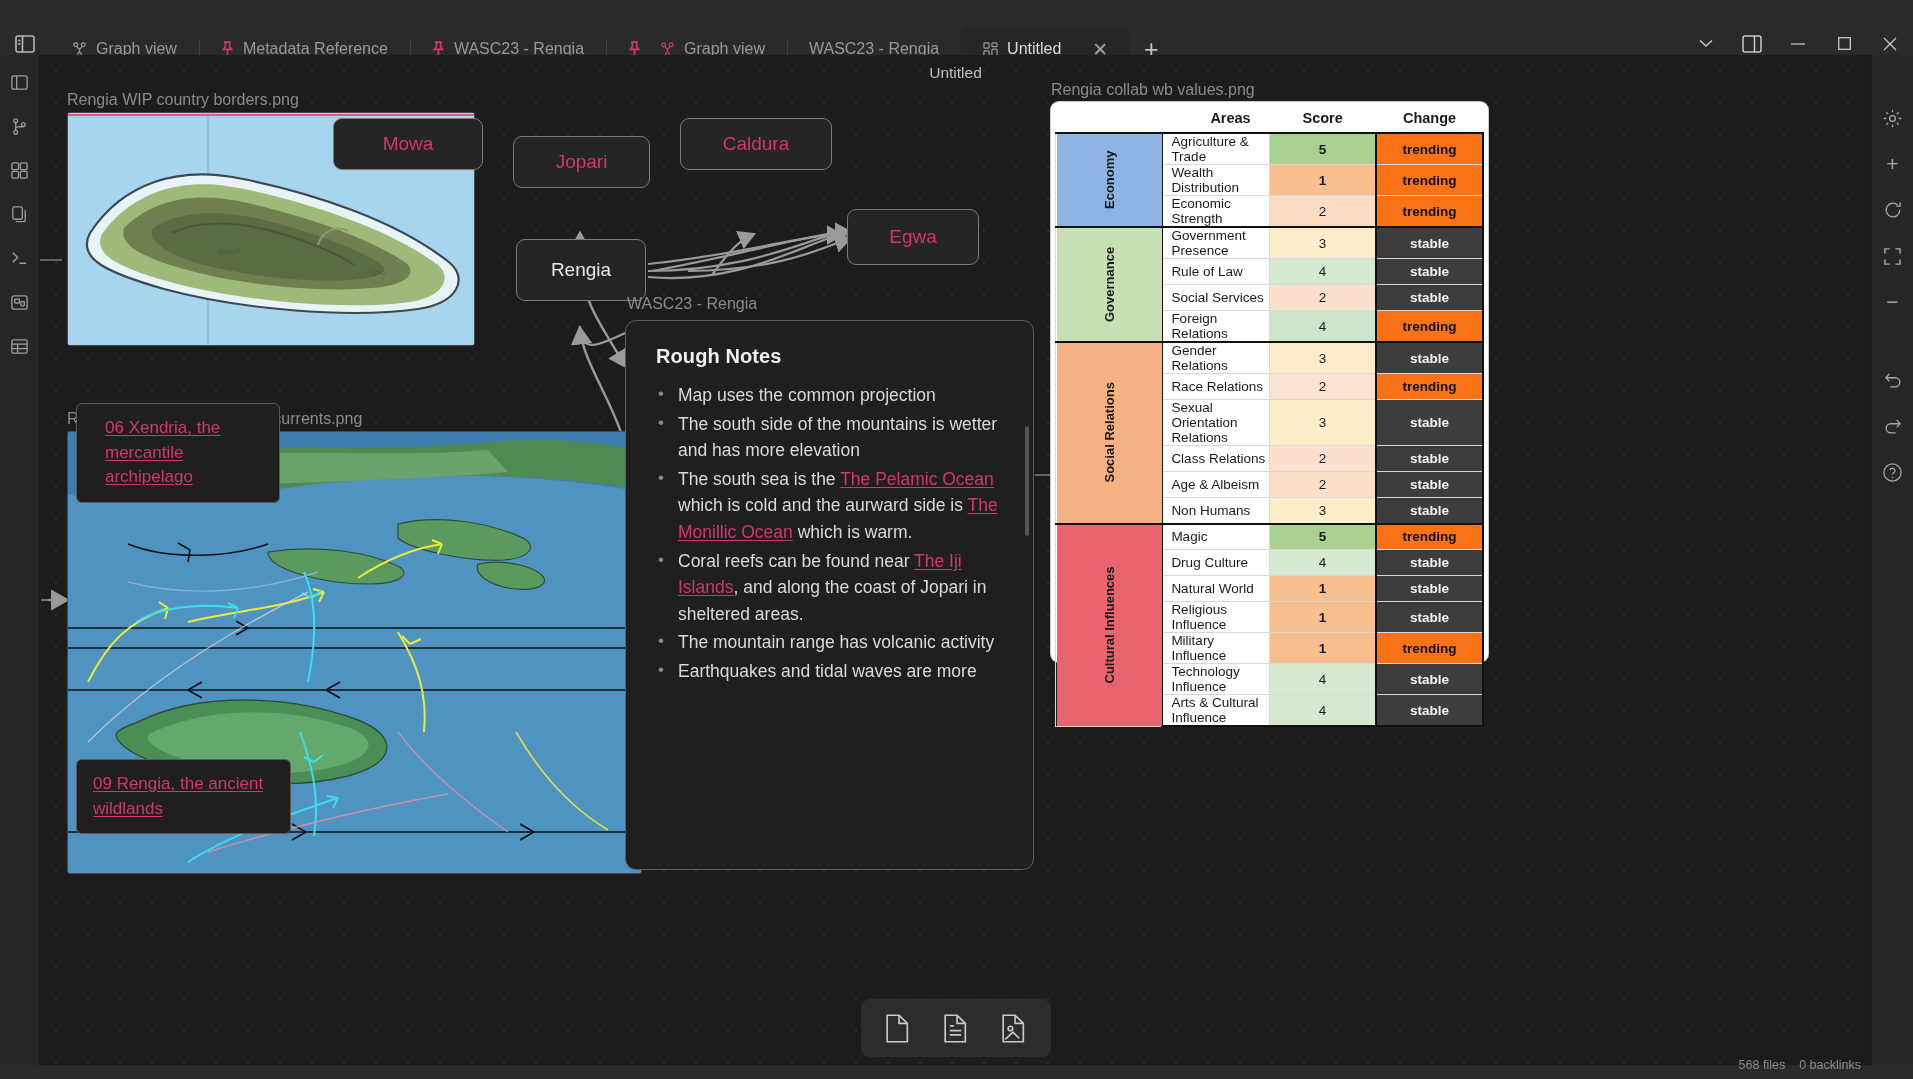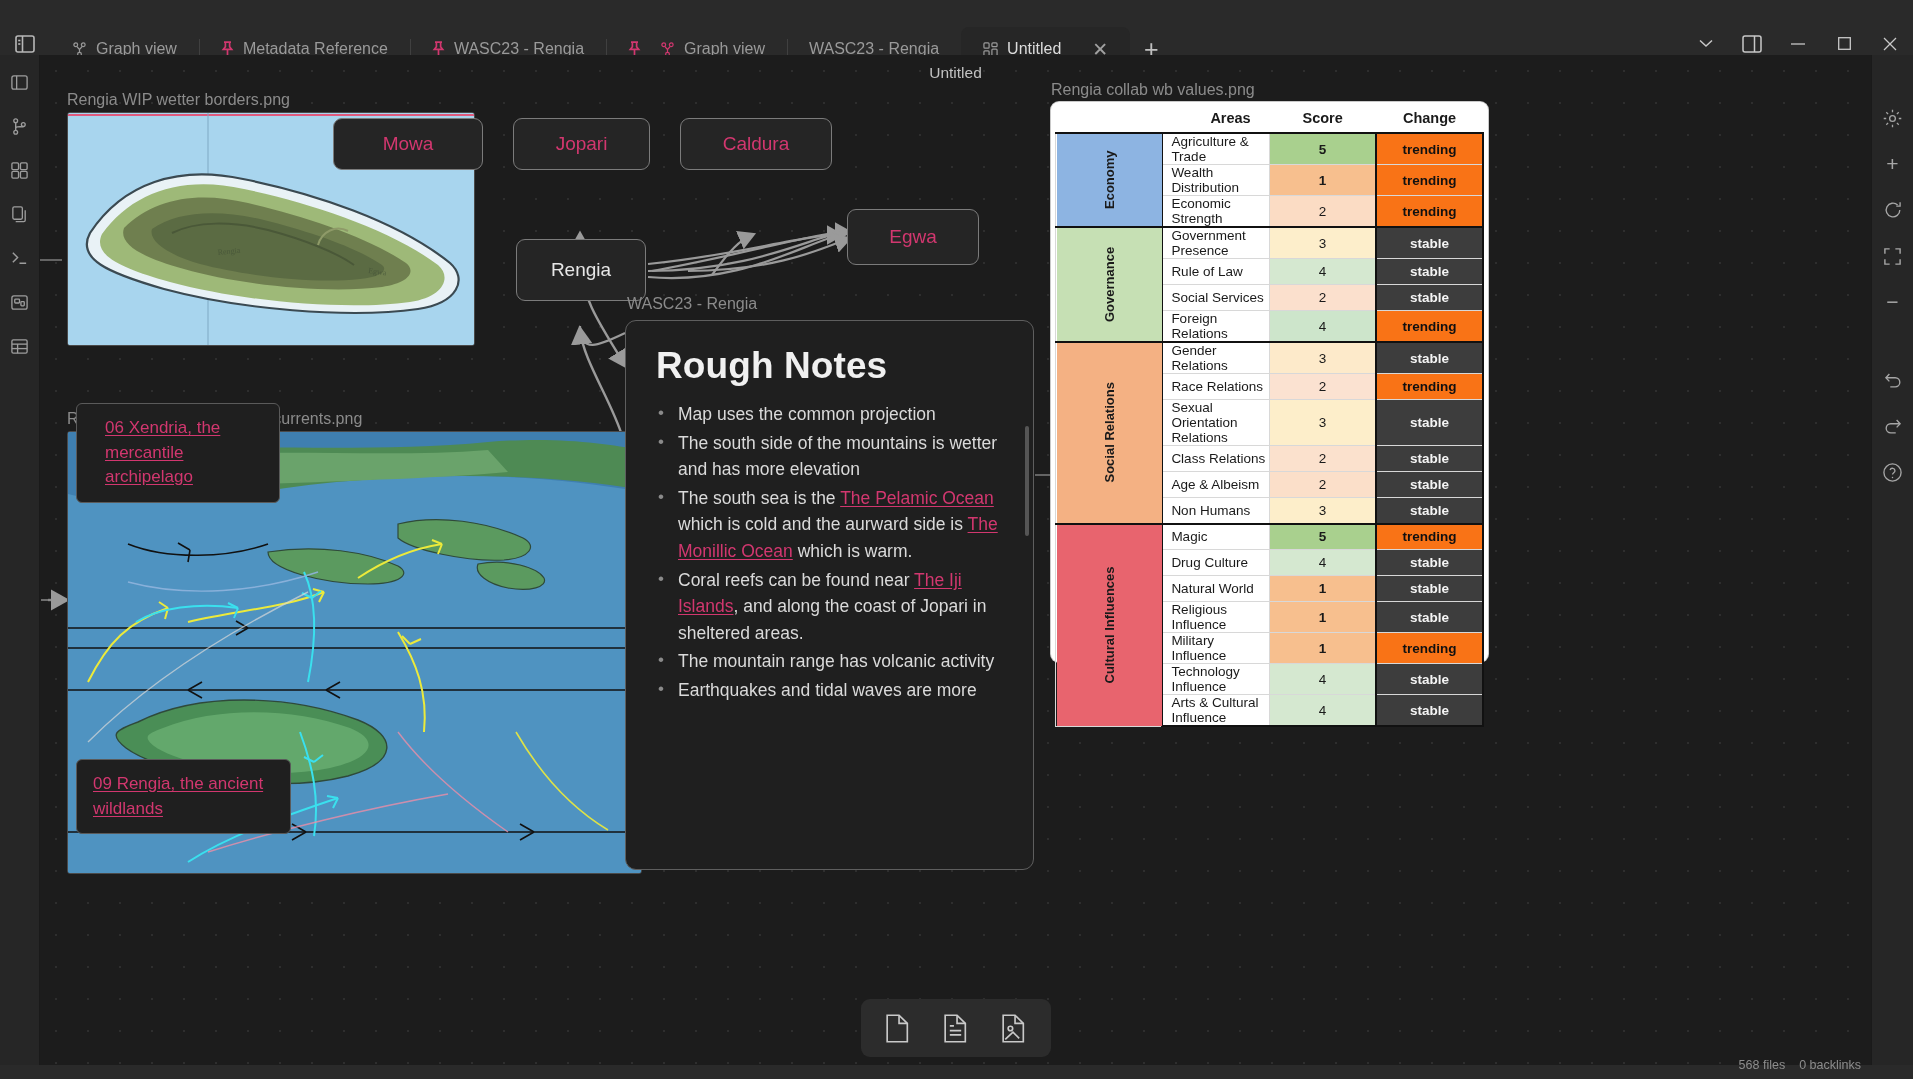--- a/index.html
+++ b/index.html
@@ -124,21 +124,21 @@
 
   
   .notes {
     position: absolute;
     background: #1f1f1f;
     border: 1px solid #5e5e5e;
     border-radius: 11px;
     overflow: hidden;
   }
   .notes h2 {
-    font-size: 37px; font-weight: 700; color: #f0f0f0;
+    font-size: 20px; font-weight: 700; color: #f0f0f0;
     padding: 24px 30px 4px 30px; letter-spacing: 0.1px;
   }
   .notes ul {
     list-style: none;
     padding: 10px 26px 20px 28px;
     margin: 0;
   }
   .notes li {
     position: relative;
     padding-left: 24px;
@@ -454,21 +454,21 @@
     <path d="M540 265 C540 300, 560 330, 585 370" stroke="#9a9a9a" stroke-width="2.4" fill="none" marker-end="url(#ah)" transform="translate(0,-60) scale(1,1)"></path>
     <path d="M585 430 C600 380, 545 320, 540 275" stroke="#9a9a9a" stroke-width="2.4" fill="none" marker-end="url(#ah)"></path>
     <path d="M612 216 C700 200, 770 180, 800 177" stroke="#9a9a9a" stroke-width="2.2" fill="none"></path>
     <path d="M648 216 C740 216, 790 190, 808 184" stroke="#9a9a9a" stroke-width="2.2" fill="none" marker-end="url(#ah)"></path>
     <path d="M1 545 L18 545" stroke="#6e6e6e" stroke-width="2" fill="none"></path>
     <path d="M8 545 L25 545" stroke="#8a8a8a" stroke-width="2.4" fill="none" marker-end="url(#ah)"></path>
     <path d="M0 205 L22 205" stroke="#6e6e6e" stroke-width="1.8" fill="none"></path>
     <path d="M995 420 L1010 420" stroke="#6e6e6e" stroke-width="1.8" fill="none"></path>
   </svg>
 
-  <div class="cardlabel" style="left:27px;top:36px;">Rengia WIP wetter borders.png</div>
+  <div class="cardlabel" style="left:27px;top:36px;">Rengia WIP country borders.png</div>
   <div class="imgcard" style="left:27px;top:57px;width:408px;height:234px;">
     <div class="map1">
       <svg viewBox="0 0 408 234" width="408" height="234" preserveAspectRatio="none">
         <rect width="408" height="234" fill="#a8d5ee"></rect>
         <path d="M0 2 H408" stroke="#e05a7d" stroke-width="2"></path>
         <path d="M140 0 V234" stroke="#7fa9c4" stroke-width="1"></path>
         <path d="M22 120 C55 70, 110 52, 175 66 C245 80, 330 108, 382 150 C400 166, 390 190, 350 196 C280 206, 170 196, 96 176 C40 160, 8 146, 22 120 Z" fill="#e9f2f6" stroke="#3b4a52" stroke-width="2.2"></path>
         <path d="M34 121 C64 79, 115 62, 176 76 C243 90, 322 116, 370 152 C384 164, 376 184, 342 189 C276 198, 172 188, 102 169 C52 155, 24 142, 34 121 Z" fill="#9eb978"></path>
         <path d="M56 115 C86 85, 130 78, 180 90 C236 103, 300 124, 338 150 C348 158, 342 170, 314 174 C258 181, 172 172, 116 156 C76 145, 50 132, 56 115 Z" fill="#6f7f4f"></path>
         <path d="M84 116 C110 98, 150 96, 196 107 C240 118, 288 134, 314 152 C320 157, 314 164, 292 166 C246 171, 178 163, 132 151 C100 142, 80 128, 84 116 Z" fill="#5b6b43"></path>
@@ -548,21 +548,21 @@
   <div class="maplabel" style="left:36px;top:348px;width:204px;padding-left:28px;">
     <u>06 Xendria, the mercantile archipelago</u>
   </div>
   <div class="maplabel" style="left:36px;top:704px;width:215px;">
     <u>09 Rengia, the ancient wildlands</u>
   </div>
 
   <div class="node link" style="left:293px;top:63px;width:150px;height:52px;">
     <span>Mowa</span>
   </div>
-  <div class="node link" style="left:473px;top:63px;width:137px;height:52px;">
+  <div class="node link" style="left:473px;top:81px;width:137px;height:52px;">
     <span>Jopari</span>
   </div>
   <div class="node link" style="left:640px;top:63px;width:152px;height:52px;">
     <span>Caldura</span>
   </div>
   <div class="node link" style="left:807px;top:154px;width:132px;height:56px;">
     <span>Egwa</span>
   </div>
   <div class="node" style="left:476px;top:184px;width:130px;height:62px;">
     <span>Rengia</span>

